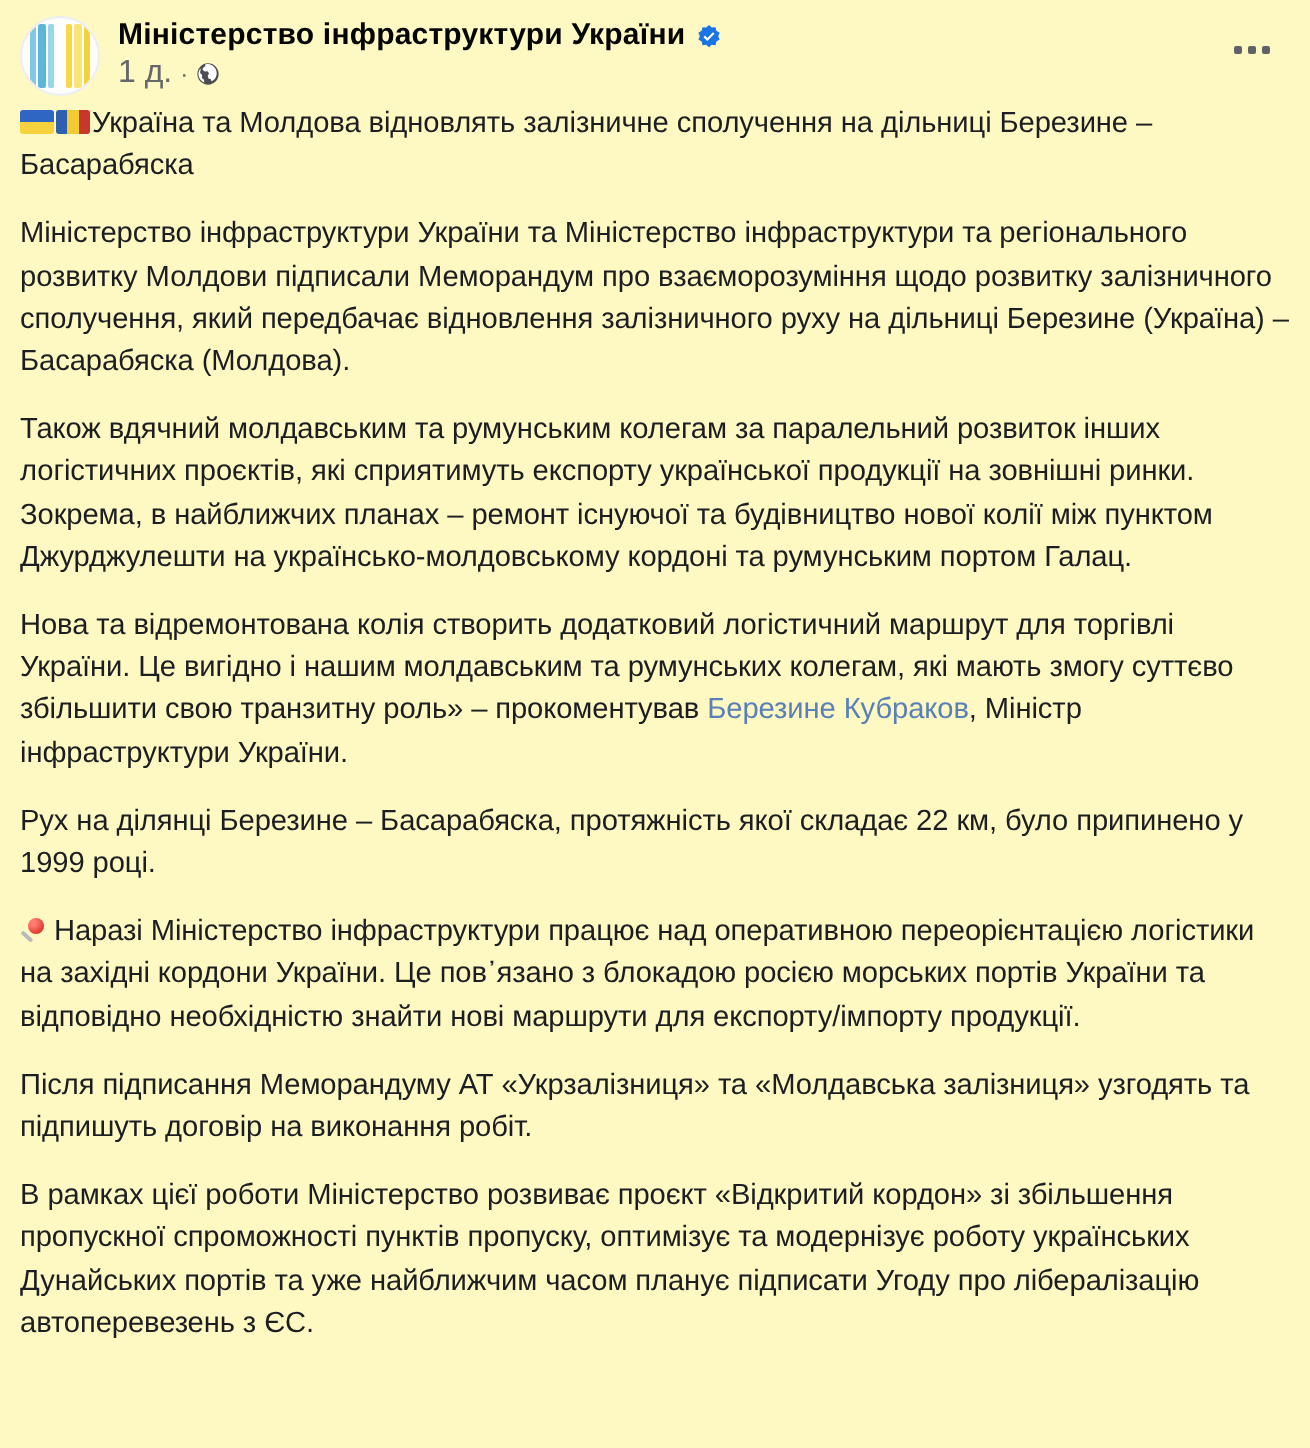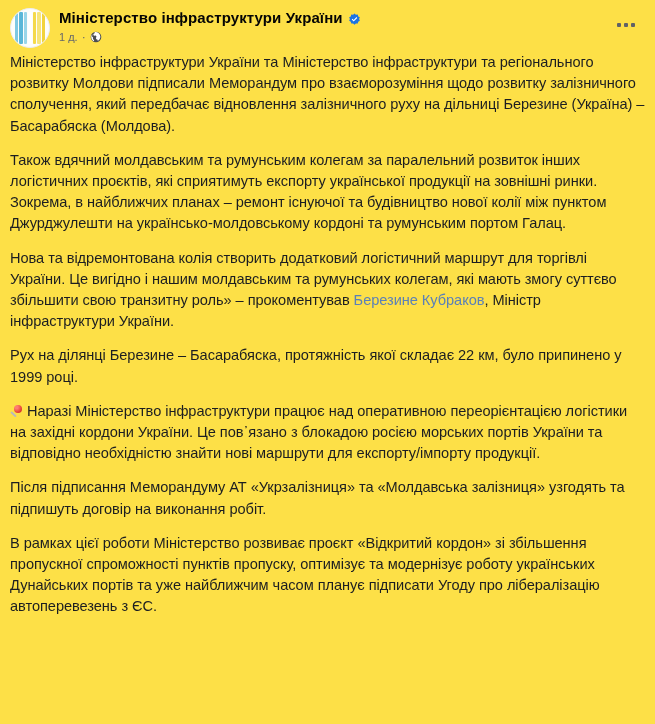--- a/index.html
+++ b/index.html
@@ -9,21 +9,21 @@
     width: 655px;
     height: 724px;
     background: #ffffff;
     font-family: "Liberation Sans", "DejaVu Sans", sans-serif;
     overflow: hidden;
   }
 
   .post {
     width: 655px;
     height: 724px;
-    background: #fde047;
+    background: #fef9c3;
     position: relative;
     padding: 0;
   }
 
   
   .post-header {
     display: flex;
     align-items: flex-start;
     padding: 8px 12px 0 10px;
     height: 48px;
@@ -90,21 +90,21 @@
   }
 
   .meta-row {
     display: flex;
     align-items: center;
     gap: 4px;
     margin-top: 3px;
     line-height: 14px;
   }
   .meta-time {
-    font-size: 11px;
+    font-size: 16px;
     color: #65676b;
   }
   .meta-dot {
     font-size: 12px;
     color: #65676b;
   }
   .globe-icon {
     width: 12px;
     height: 12px;
     display: inline-block;
@@ -277,20 +277,21 @@
 
     <div class="more-btn">
       <i></i>
       <i></i>
       <i></i>
     </div>
   </div>
 
   <div class="post-body">
 
+    <p class="para"><span class="flag flag-ua emoji"></span><span class="flag flag-md emoji"></span><span>Україна та Молдова відновлять залізничне сполучення на дільниці Березине – Басарабяска</span></p>
 
     <p class="para">Міністерство інфраструктури України та Міністерство інфраструктури та регіонального розвитку Молдови підписали Меморандум про взаєморозуміння щодо розвитку залізничного сполучення, який передбачає відновлення залізничного руху на дільниці Березине (Україна) – Басарабяска  (Молдова).</p>
 
 
 
     <p class="para">Також вдячний молдавським та румунським колегам за паралельний розвиток інших логістичних проєктів, які сприятимуть експорту української продукції на зовнішні ринки. Зокрема, в найближчих планах – ремонт існуючої та будівництво нової колії між пунктом Джурджулешти на українсько-молдовському кордоні та румунським портом Галац.</p>
 
     <p class="para"><span>Нова та відремонтована колія створить додатковий логістичний маршрут для торгівлі України. Це вигідно і нашим молдавським та румунських колегам, які мають змогу суттєво збільшити свою транзитну роль» – прокоментував </span><span class="link">Березине Кубраков</span><span>, Міністр інфраструктури України.</span></p>
 
     <p class="para">Рух на ділянці Березине – Басарабяска, протяжність якої складає 22 км, було припинено у 1999 році.</p>

